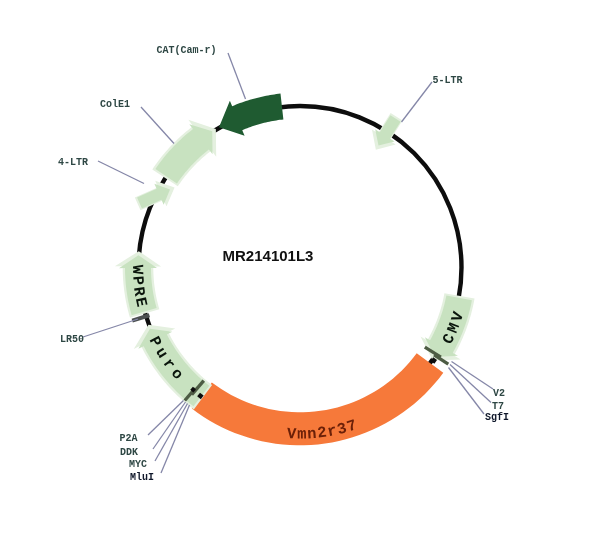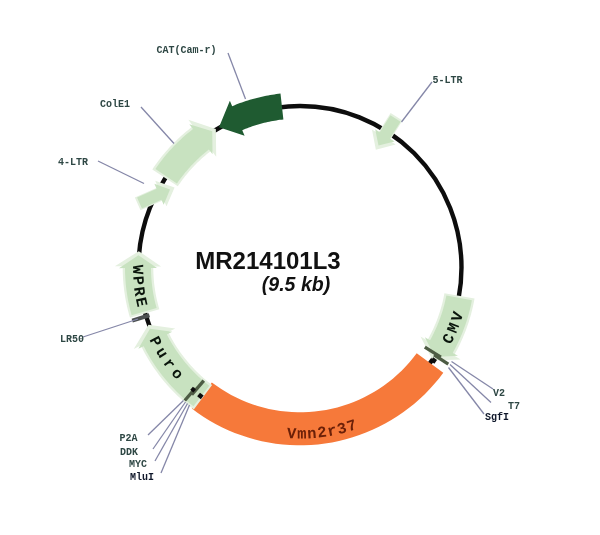--- a/index.html
+++ b/index.html
@@ -3,21 +3,21 @@
 <meta charset="utf-8">
 <style>
   html,body { margin:0; padding:0; background:#ffffff; }
   #wrap { position:relative; width:600px; height:535px; overflow:hidden;
           font-family:"Liberation Sans", sans-serif; }
   .lbl { position:absolute; font-family:"Liberation Mono", monospace;
          font-weight:bold; font-size:10px; line-height:11px; white-space:pre; }
   .slate { color:#2e4744; }
   .navy { color:#0f172a; }
   #title { position:absolute; left:0; top:247px; width:536px; text-align:center;
-           font-weight:bold; font-size:24px; color:#111; }
+           font-weight:bold; font-size:15px; color:#111; }
   #kb { position:absolute; left:0; top:273px; width:592px; text-align:center;
         font-style:italic; font-weight:bold; font-size:19.5px; color:#111; }
 </style>
 </head>
 <body>
 <div id="wrap">
 <svg width="600" height="535" viewBox="0 0 600 535">
 <circle cx="300.0" cy="267.5" r="161.5" fill="none" stroke="#0d0d0d" stroke-width="4.4"></circle>
 <path d="M 443.29,372.76 L 438.99,378.38 L 434.47,383.82 L 429.74,389.08 L 424.80,394.14 L 419.66,399.01 L 414.34,403.66 L 408.83,408.10 L 403.15,412.32 L 397.30,416.31 L 391.31,420.06 L 385.17,423.58 L 378.89,426.84 L 372.49,429.85 L 365.97,432.61 L 359.35,435.10 L 352.64,437.33 L 345.84,439.29 L 338.97,440.98 L 332.04,442.39 L 325.05,443.53 L 318.03,444.38 L 310.98,444.96 L 303.91,445.26 L 296.83,445.27 L 289.77,445.01 L 282.71,444.46 L 275.69,443.63 L 268.70,442.52 L 261.76,441.14 L 254.88,439.48 L 248.08,437.55 L 241.35,435.35 L 234.72,432.88 L 228.19,430.15 L 221.78,427.17 L 215.49,423.93 L 209.33,420.45 L 203.32,416.72 L 197.46,412.75 L 191.76,408.56 L 211.85,382.38 L 216.49,385.79 L 221.26,389.02 L 226.16,392.06 L 231.17,394.90 L 236.30,397.53 L 241.52,399.97 L 246.84,402.19 L 252.24,404.20 L 257.71,405.99 L 263.26,407.56 L 268.86,408.91 L 274.51,410.04 L 280.20,410.94 L 285.92,411.61 L 291.66,412.06 L 297.42,412.28 L 303.18,412.26 L 308.94,412.02 L 314.68,411.55 L 320.40,410.86 L 326.09,409.93 L 331.74,408.78 L 337.33,407.41 L 342.87,405.81 L 348.34,403.99 L 353.73,401.96 L 359.03,399.72 L 364.25,397.27 L 369.36,394.61 L 374.36,391.75 L 379.24,388.69 L 384.00,385.44 L 388.63,382.01 L 393.11,378.39 L 397.45,374.60 L 401.64,370.64 L 405.66,366.51 L 409.51,362.23 L 413.20,357.80 L 416.70,353.22 Z" fill="#f6793a"></path>
 <path d="M 474.55,298.59 L 474.09,301.09 L 473.59,303.58 L 473.06,306.06 L 472.49,308.54 L 471.88,311.01 L 471.24,313.46 L 470.56,315.91 L 469.85,318.35 L 469.11,320.78 L 468.33,323.20 L 467.51,325.60 L 466.66,327.99 L 465.78,330.38 L 464.86,332.74 L 463.91,335.10 L 462.92,337.44 L 461.90,339.77 L 460.85,342.08 L 459.77,344.38 L 458.65,346.66 L 457.50,348.92 L 456.32,351.17 L 455.10,353.40 L 453.85,355.61 L 460.62,359.49 L 432.70,360.42 L 420.53,336.53 L 427.30,340.41 L 428.33,338.57 L 429.34,336.73 L 430.32,334.87 L 431.27,333.00 L 432.19,331.11 L 433.09,329.21 L 433.96,327.29 L 434.80,325.37 L 435.62,323.43 L 436.41,321.48 L 437.17,319.52 L 437.90,317.55 L 438.60,315.57 L 439.27,313.58 L 439.92,311.58 L 440.54,309.57 L 441.13,307.56 L 441.68,305.53 L 442.22,303.50 L 442.72,301.46 L 443.19,299.41 L 443.63,297.35 L 444.04,295.29 L 444.43,293.23 Z" fill="#e4f0df"></path>
@@ -71,21 +71,20 @@
 <text x="332.9" y="435.3" transform="rotate(-11.1 332.9 435.3)" text-anchor="middle" fill="#6b2008" font-size="15.5" font-family="Liberation Mono, monospace" font-weight="bold">r</text>
 <text x="343.1" y="433.0" transform="rotate(-14.6 343.1 433.0)" text-anchor="middle" fill="#6b2008" font-size="15.5" font-family="Liberation Mono, monospace" font-weight="bold">3</text>
 <text x="353.1" y="430.0" transform="rotate(-18.1 353.1 430.0)" text-anchor="middle" fill="#6b2008" font-size="15.5" font-family="Liberation Mono, monospace" font-weight="bold">7</text>
 </svg>
 <div class="lbl slate" style="left:156.5px;top:44.5px">CAT(Cam-r)</div>
 <div class="lbl slate" style="left:100.0px;top:98.5px">ColE1</div>
 <div class="lbl slate" style="left:58.0px;top:156.5px">4-LTR</div>
 <div class="lbl slate" style="left:432.5px;top:75.0px">5-LTR</div>
 <div class="lbl slate" style="left:60px;top:334.0px">LR50</div>
 <div class="lbl slate" style="left:493.0px;top:388.0px">V2</div>
-<div class="lbl slate" style="left:508px;top:401.0px">T7</div>
+<div class="lbl slate" style="left:492px;top:401.0px">T7</div>
 <div class="lbl navy" style="left:485.0px;top:412.0px">SgfI</div>
 <div class="lbl slate" style="left:119.5px;top:432.5px">P2A</div>
 <div class="lbl slate" style="left:120px;top:446.5px">DDK</div>
 <div class="lbl slate" style="left:129.0px;top:458.5px">MYC</div>
 <div class="lbl navy" style="left:130.0px;top:471.5px">MluI</div>
 <div id="title">MR214101L3</div>
-<div id="kb">(9.5&nbsp;kb)</div>
 </div>
 
 </body></html>

